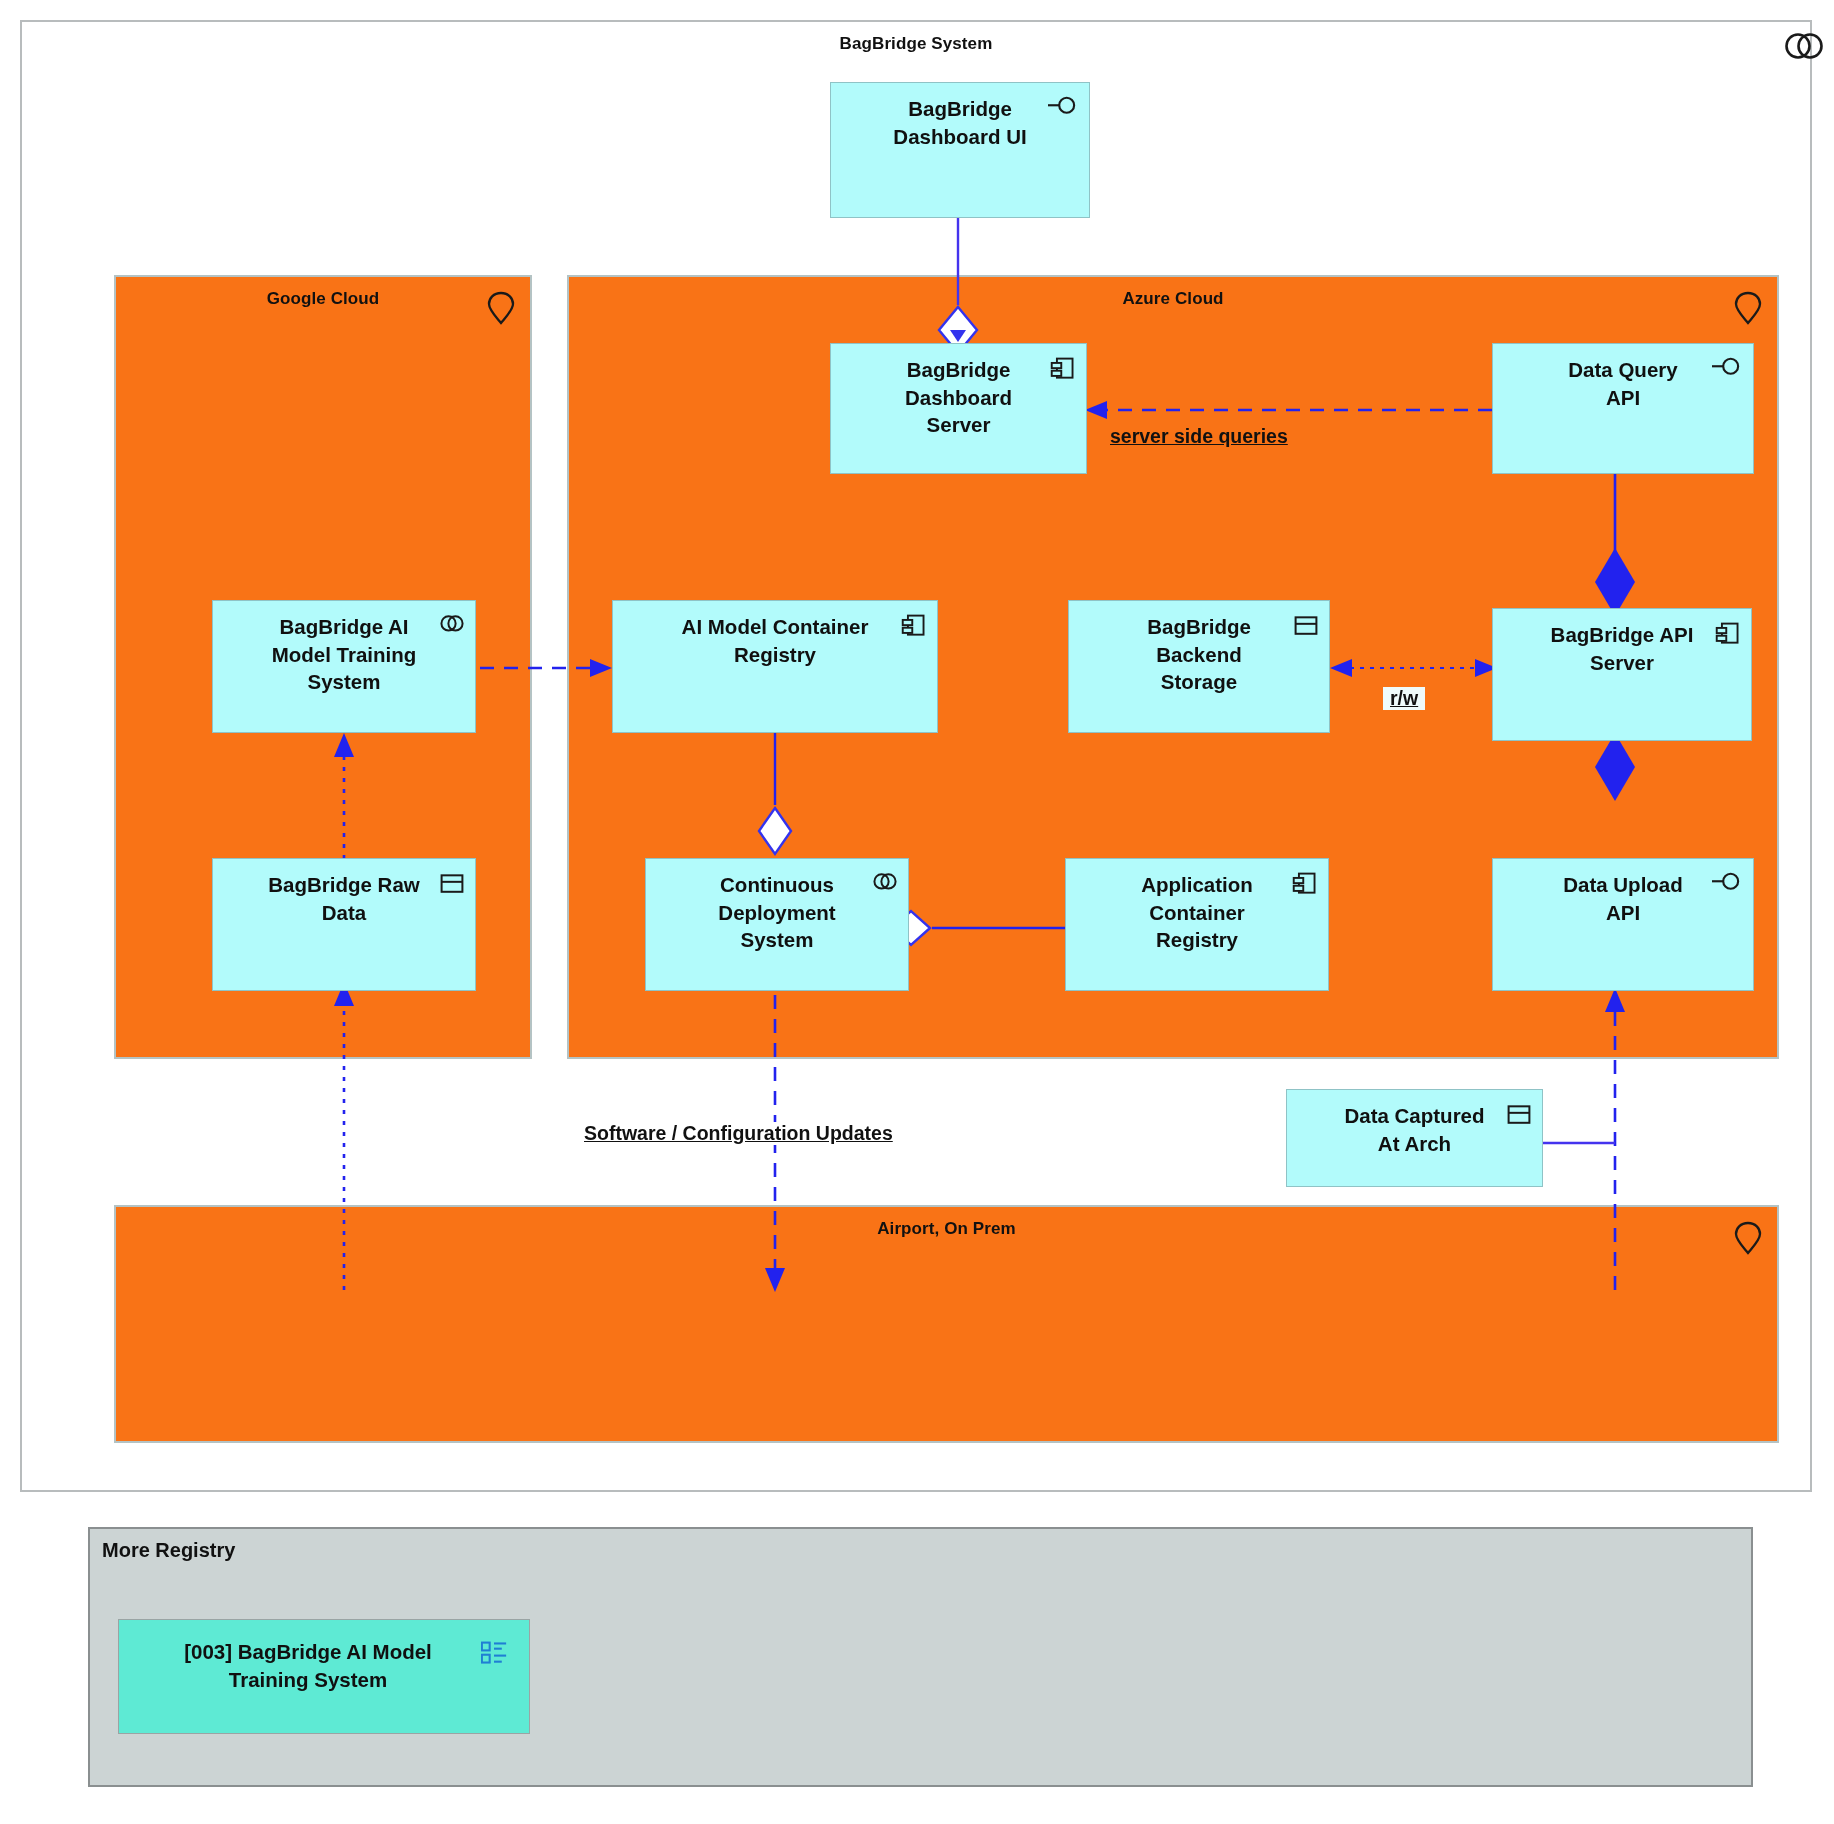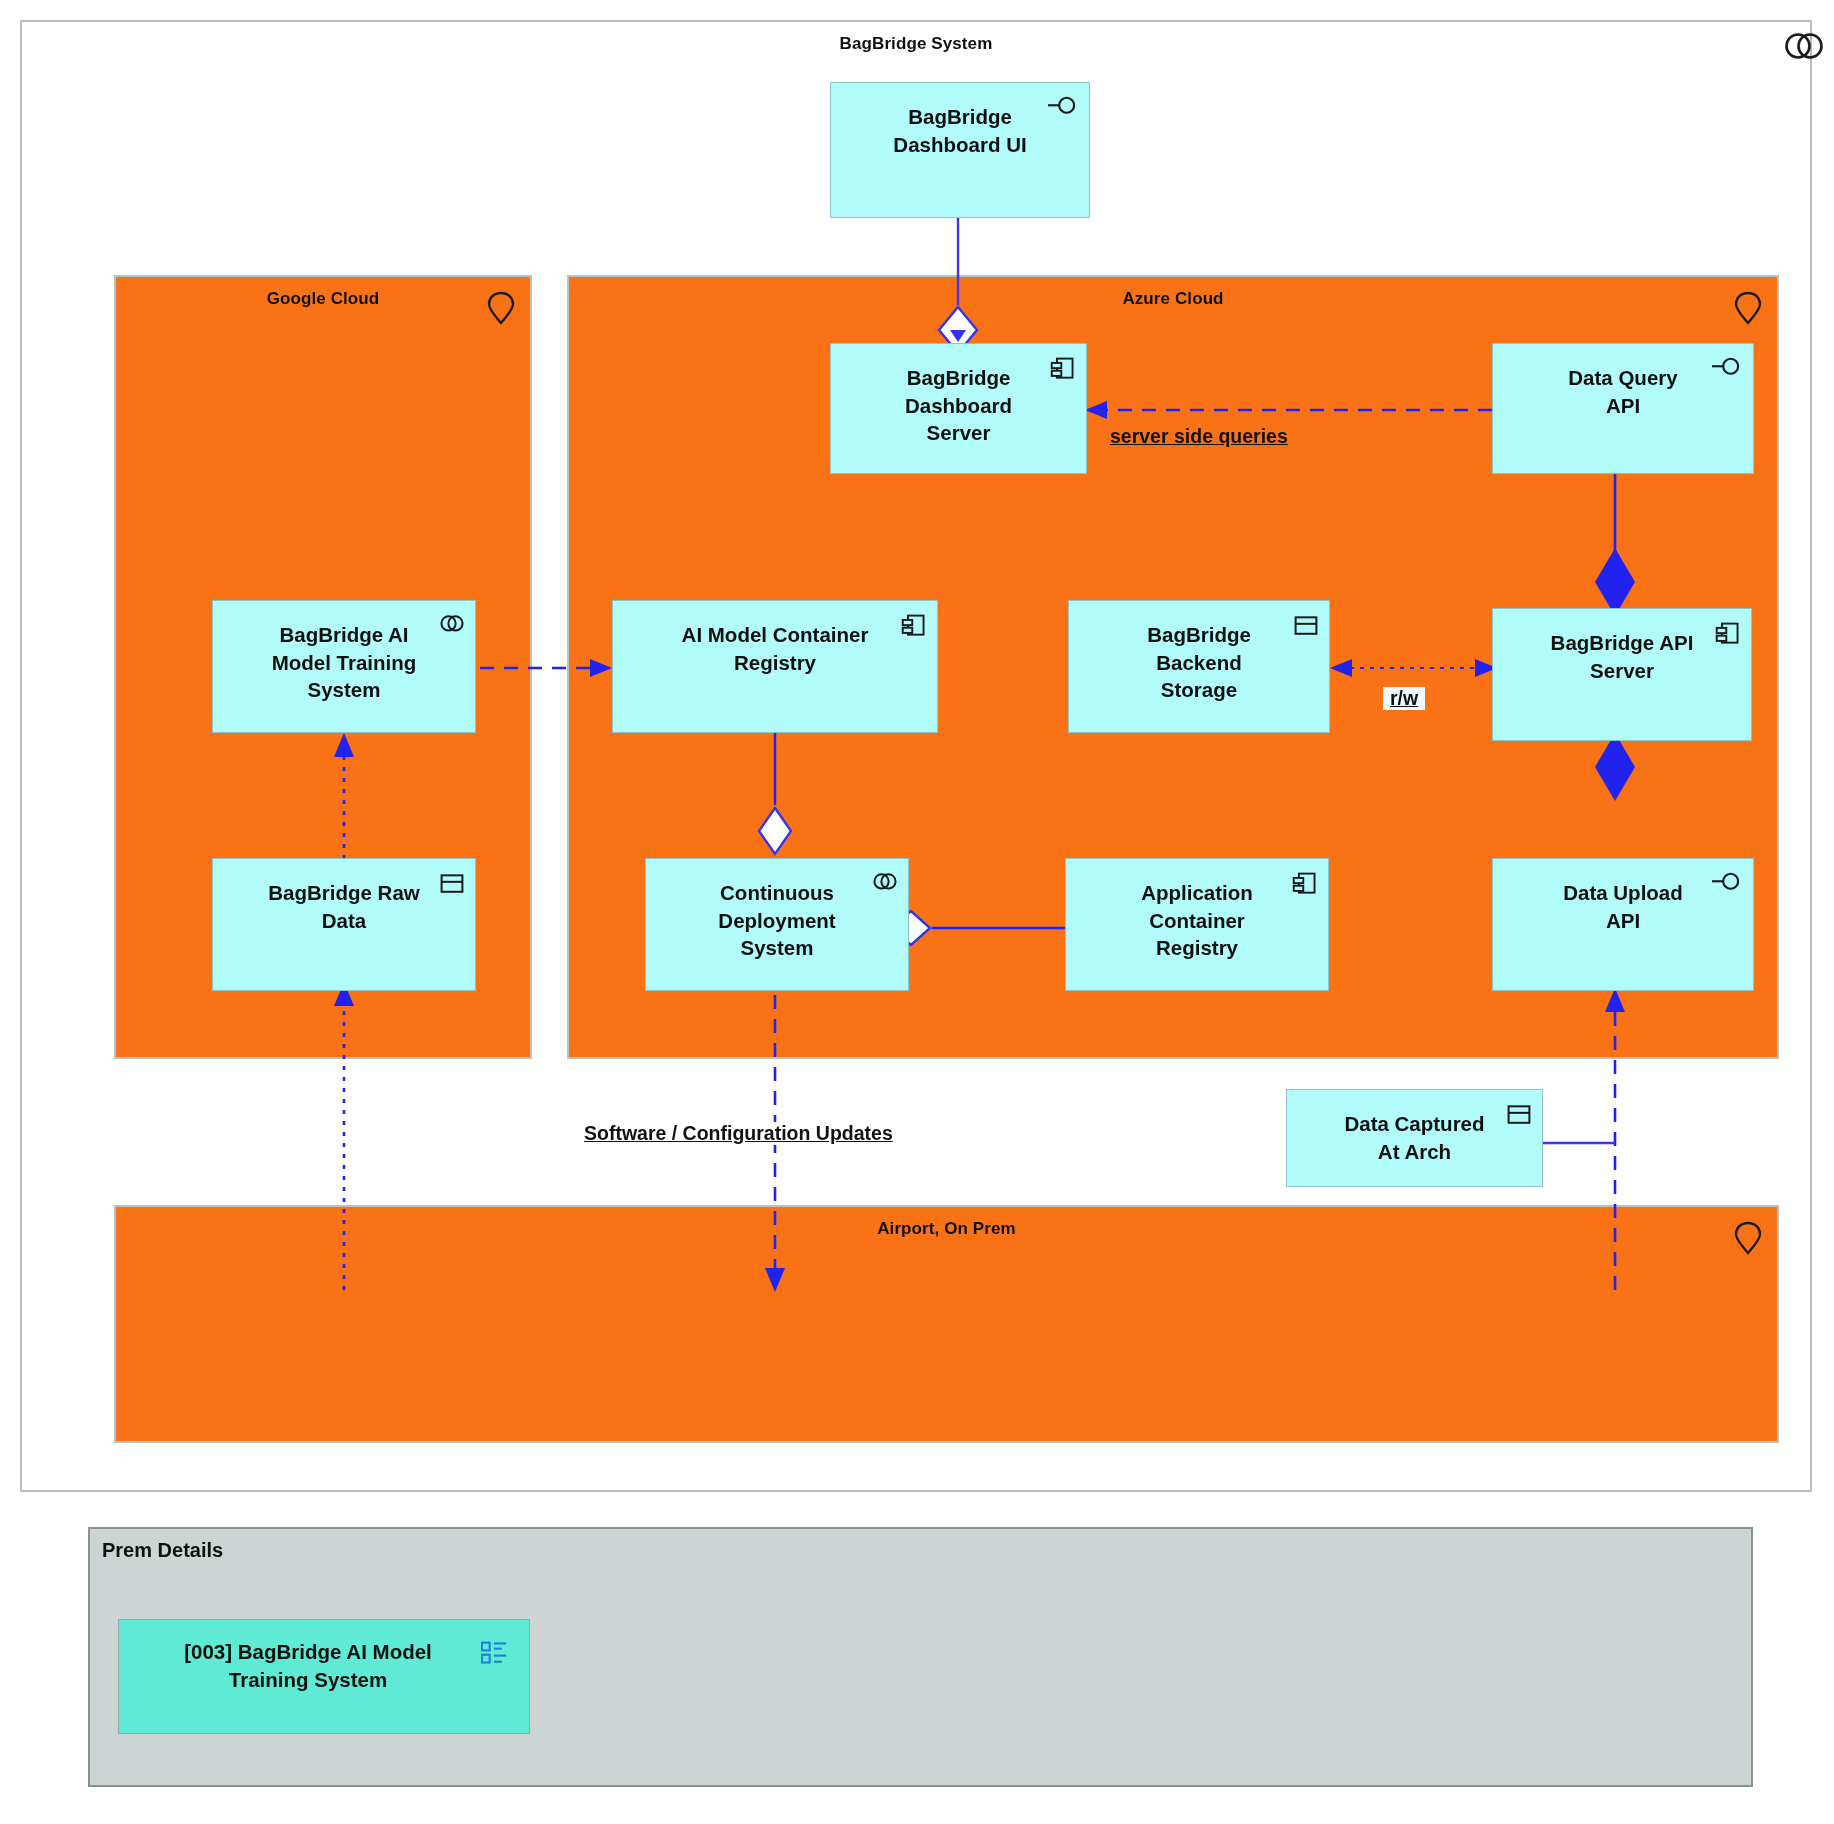--- a/index.html
+++ b/index.html
@@ -44,21 +44,21 @@
   .node {
     position: absolute;
     box-sizing: border-box;
     border: 1.5px solid #8fc3c6;
     background: #b2fbfb;
   }
   .node .label {
     position: absolute;
     left: 8px;
     right: 8px;
-    top: 20px;
+    top: 12px;
     text-align: center;
     font-size: 20.5px;
     font-weight: bold;
     line-height: 1.35;
     color: #101010;
     white-space: pre-line;
   }
   .node .ntype {
     position: absolute;
     top: 12px;
@@ -331,21 +331,21 @@
   </div>
 
 
   <div class="edge-label" style="left:1110px; top:425px; z-index:5;">server side queries</div>
 
   <div class="edge-label" style="left:1383px; top:655px; background:#effbfb; padding:0 7px; z-index:5;margin-top:32px;">r/w</div>
 
   <div class="edge-label" style="left:578px; top:1122px; background:#ffffff; padding:0 6px; z-index:5;">Software / Configuration Updates</div>
 
   <div class="details-panel" style="left:88px; top:1527px; width:1665px; height:260px;">
-    <div class="details-title">Prem Details</div>
+    <div class="details-title">More Registry</div>
 
     <div class="detail-card" style="left:28px; top:90px; width:412px; height:115px;">
       <div class="label">[003] BagBridge AI Model
 Training System</div>
       <svg class="ntype" viewBox="0 0 30 30">
         <rect x="1" y="3" width="9" height="9" fill="none" stroke="#1f7fd4" stroke-width="2.4"></rect>
         <rect x="1" y="17" width="9" height="9" fill="none" stroke="#1f7fd4" stroke-width="2.4"></rect>
         <line x1="15" y1="4" x2="29" y2="4" stroke="#1f7fd4" stroke-width="2.4"></line>
         <line x1="15" y1="10" x2="24" y2="10" stroke="#1f7fd4" stroke-width="2.4"></line>
         <line x1="15" y1="18" x2="29" y2="18" stroke="#1f7fd4" stroke-width="2.4"></line>

